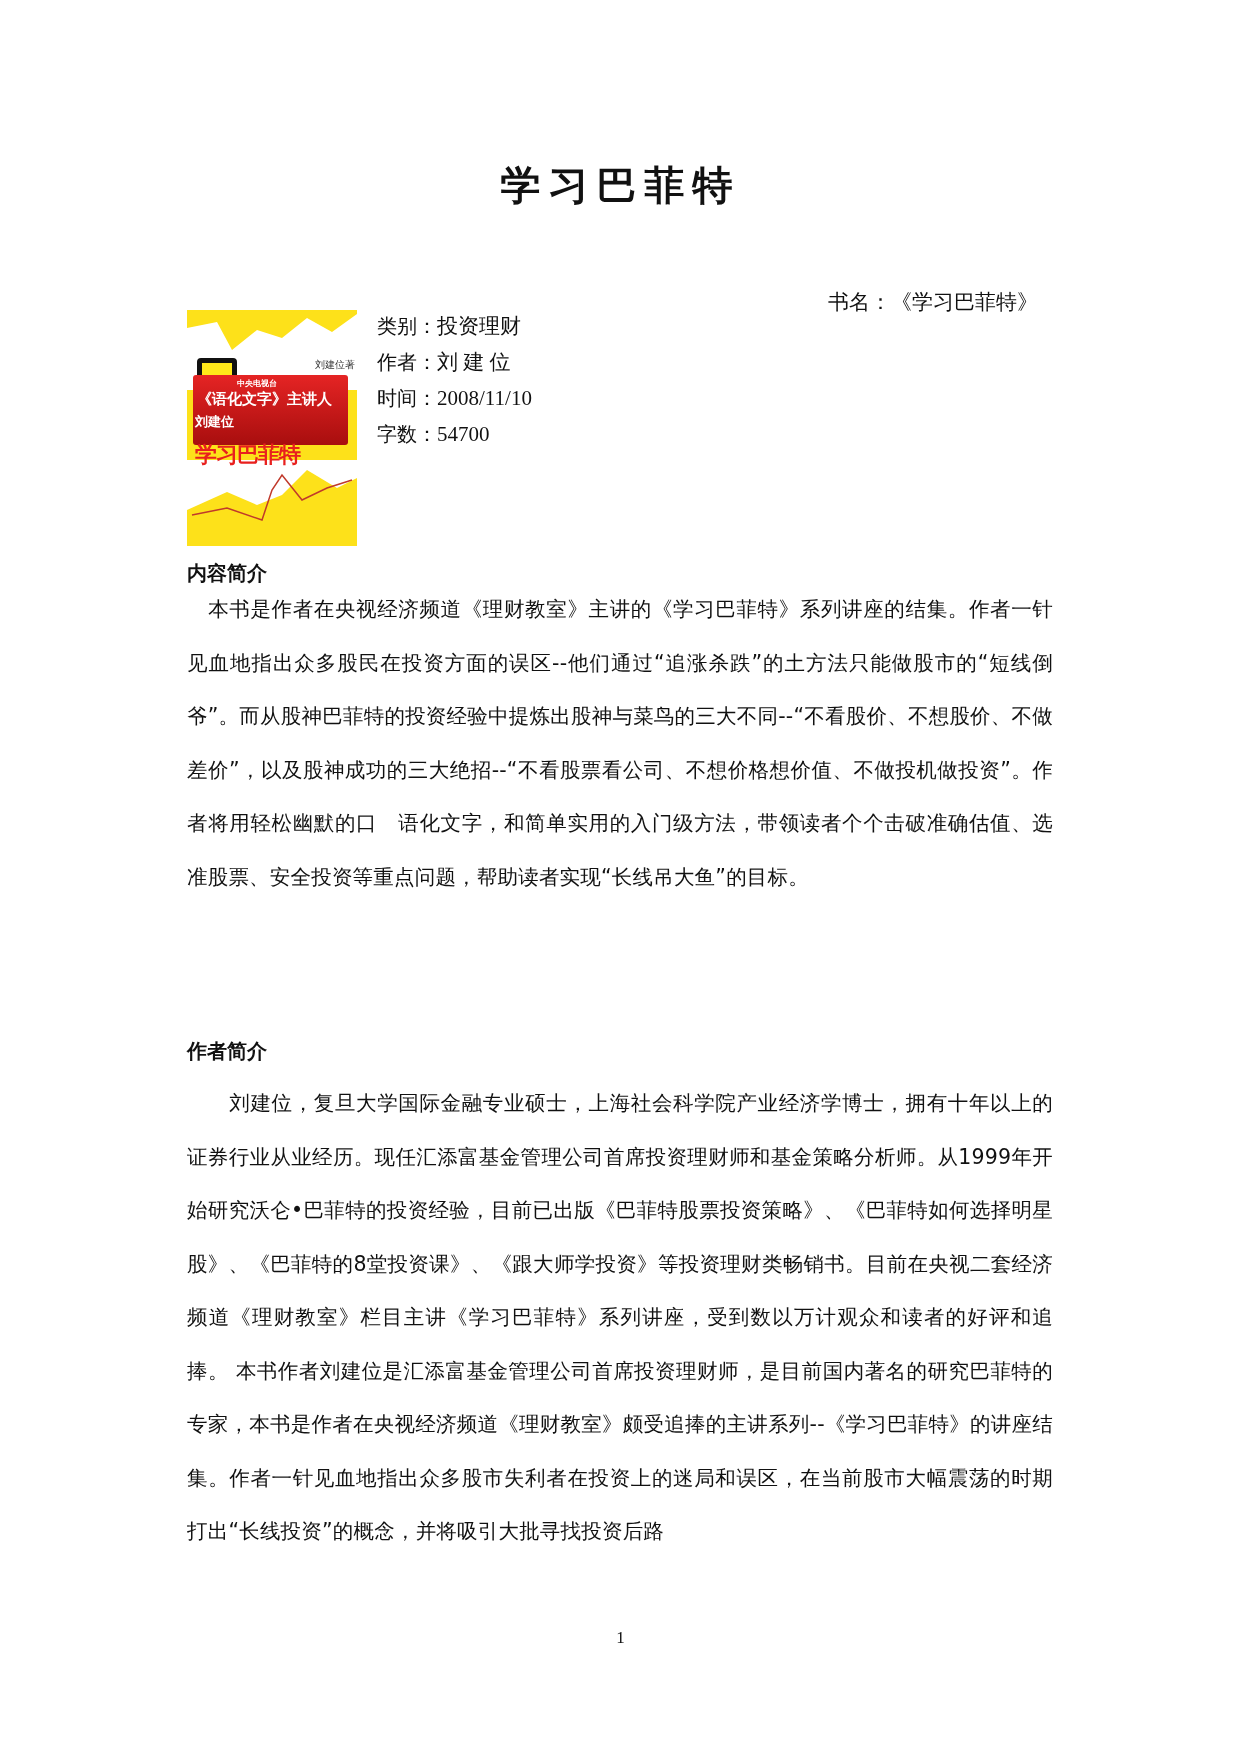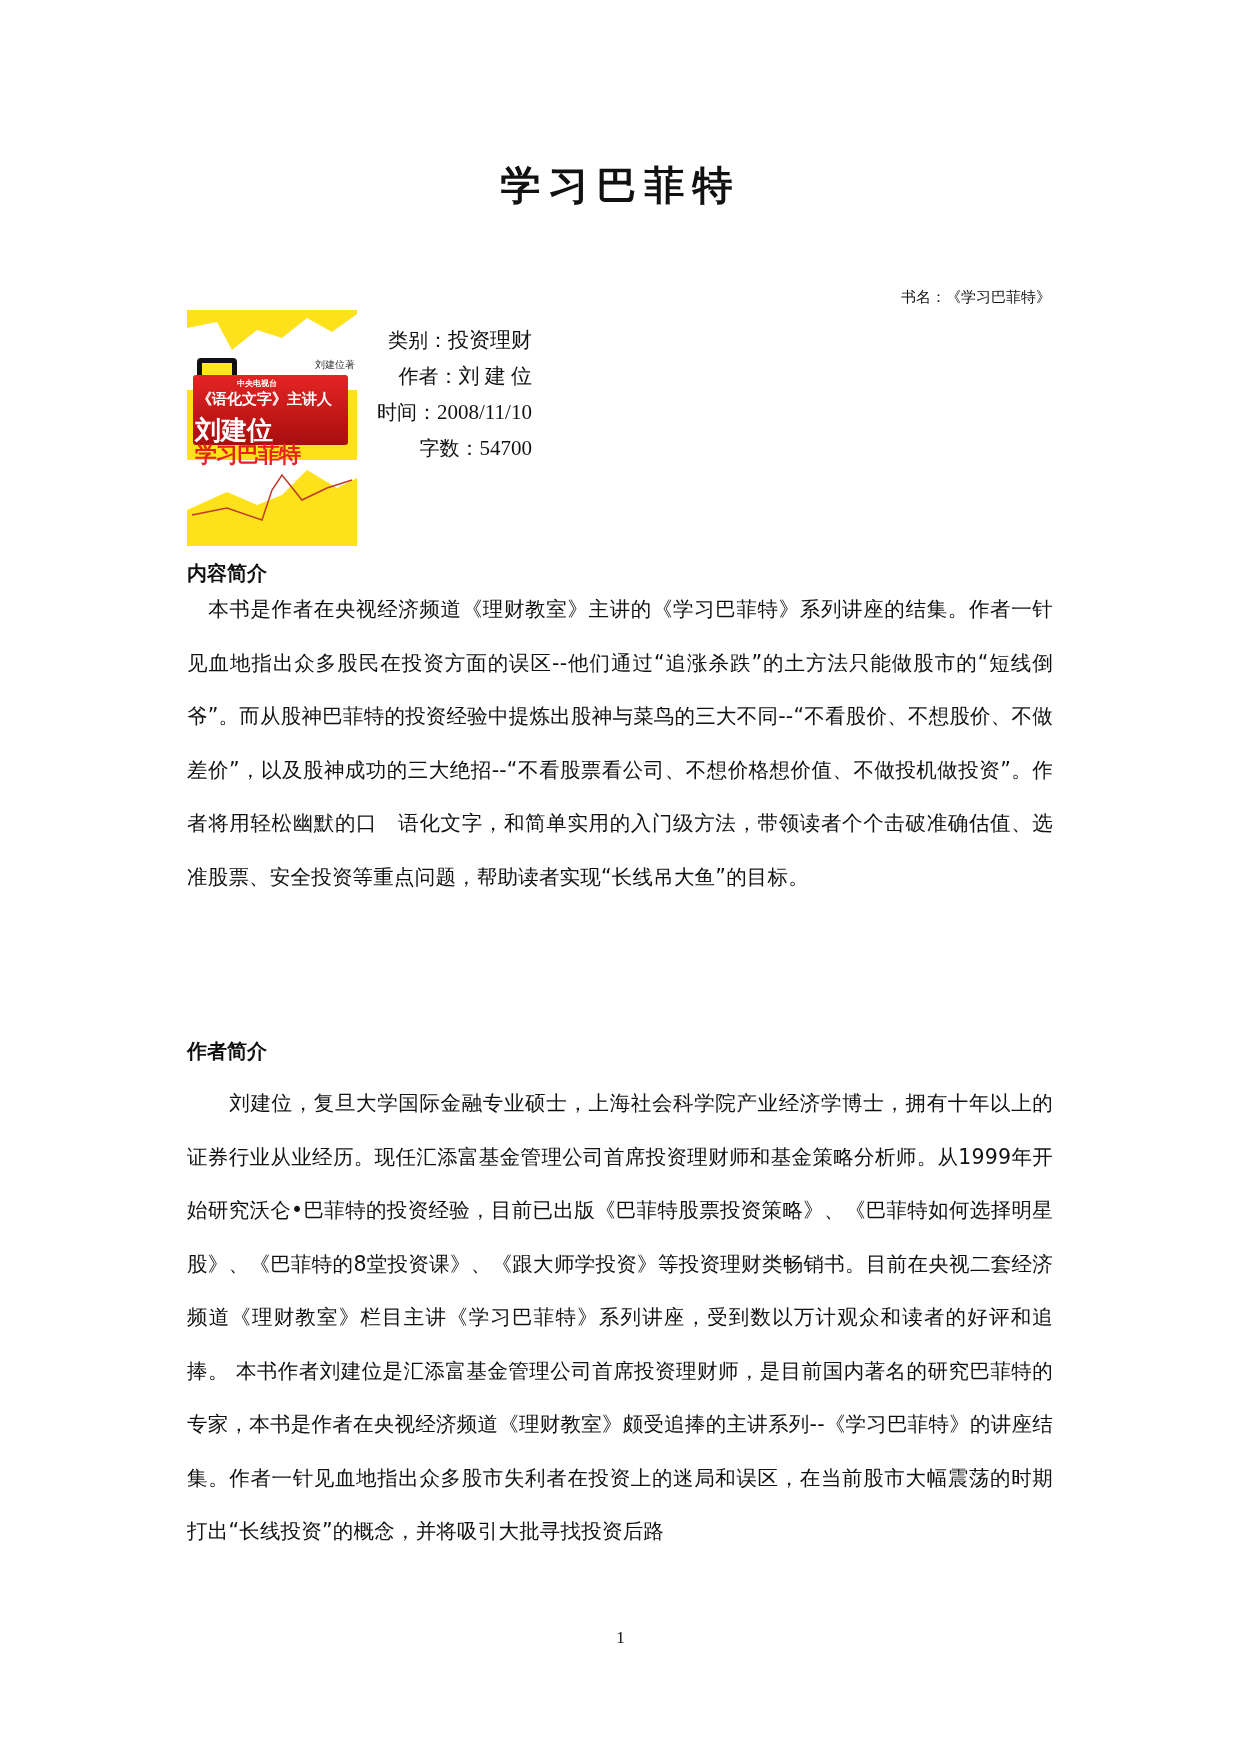--- a/index.html
+++ b/index.html
@@ -2,38 +2,38 @@
 <html><head>
   <meta charset="utf-8">
   <style>
     html, body { margin: 0; padding: 0; background: #ffffff; }
     body { width: 1241px; height: 1754px; position: relative; overflow: hidden;
            font-family: "Liberation Serif", "DejaVu Serif", serif; color: #111; }
     .page { position: absolute; left: 0; top: 0; width: 1241px; height: 1396px; }
     .title { position: absolute; top: 158px; left: 0; width: 1241px; text-align: center;
              font-size: 40px; font-weight: bold; letter-spacing: 8px;
              font-family: "DejaVu Sans", "Liberation Sans", sans-serif; }
-    .bookname { position: absolute; top: 288px; right: 190px; font-size: 15px;
+    .bookname { position: absolute; top: 288px; right: 203px; font-size: 21px;
                 font-family: "DejaVu Sans", sans-serif; }
     .cover { position: absolute; left: 187px; top: 310px; width: 170px; height: 236px;
              background: #fde11a; overflow: hidden; }
     .cover .sky { position: absolute; left: 0; top: 0; width: 170px; height: 236px; }
     .cover .tv { position: absolute; left: 10px; top: 48px; width: 30px; height: 24px;
                  background: #ffe81a; border: 5px solid #111; border-radius: 4px; }
     .cover .author-small { position: absolute; left: 128px; top: 48px; font-size: 10px; color: #333; }
     .cover .redband { position: absolute; left: 6px; top: 65px; width: 155px; height: 70px;
                       background: linear-gradient(#e52424, #a80e0e); border-radius: 3px; }
     .cover .rb1 { position: absolute; left: 50px; top: 68px; font-size: 8px; color: #fff; font-weight: bold; }
     .cover .rb2 { position: absolute; left: 10px; top: 80px; font-size: 15px; color: #fff; font-weight: bold; }
-    .cover .rb3 { position: absolute; left: 8px; top: 103px; font-size: 26px; color: #fff; font-weight: bold;
+    .cover .rb3 { position: absolute; left: 8px; top: 103px; font-size: 13px; color: #fff; font-weight: bold;
                   font-family: "DejaVu Sans", sans-serif; }
     .cover .big { position: absolute; left: 8px; top: 130px; font-size: 22px; color: #e8201e; font-weight: bold;
                   font-family: "DejaVu Sans", sans-serif; letter-spacing: -1px; }
-    .meta { position: absolute; left: 377px; top: 322px; font-size: 20px; line-height: 36px;
-            font-family: "DejaVu Sans", sans-serif; text-align: right; }
+    .meta { position: absolute; left: 377px; top: 308px; font-size: 20px; line-height: 36px;
+            font-family: "DejaVu Sans", sans-serif; }
     .meta .row { white-space: nowrap; }
     .meta .val { font-family: "Liberation Serif", serif; font-size: 21px; }
     .h2 { position: absolute; left: 187px; font-size: 20px; font-weight: bold;
           font-family: "DejaVu Sans", sans-serif; }
     .para { position: absolute; left: 187px; width: 866px; font-size: 20.5px; line-height: 53.5px;
             font-family: "DejaVu Sans", sans-serif; text-align: justify; letter-spacing: 0.2px; }
     .pageno { position: absolute; top: 1628px; left: 0; width: 1241px; text-align: center; font-size: 17px; }
   </style>
 </head>
 <body>

